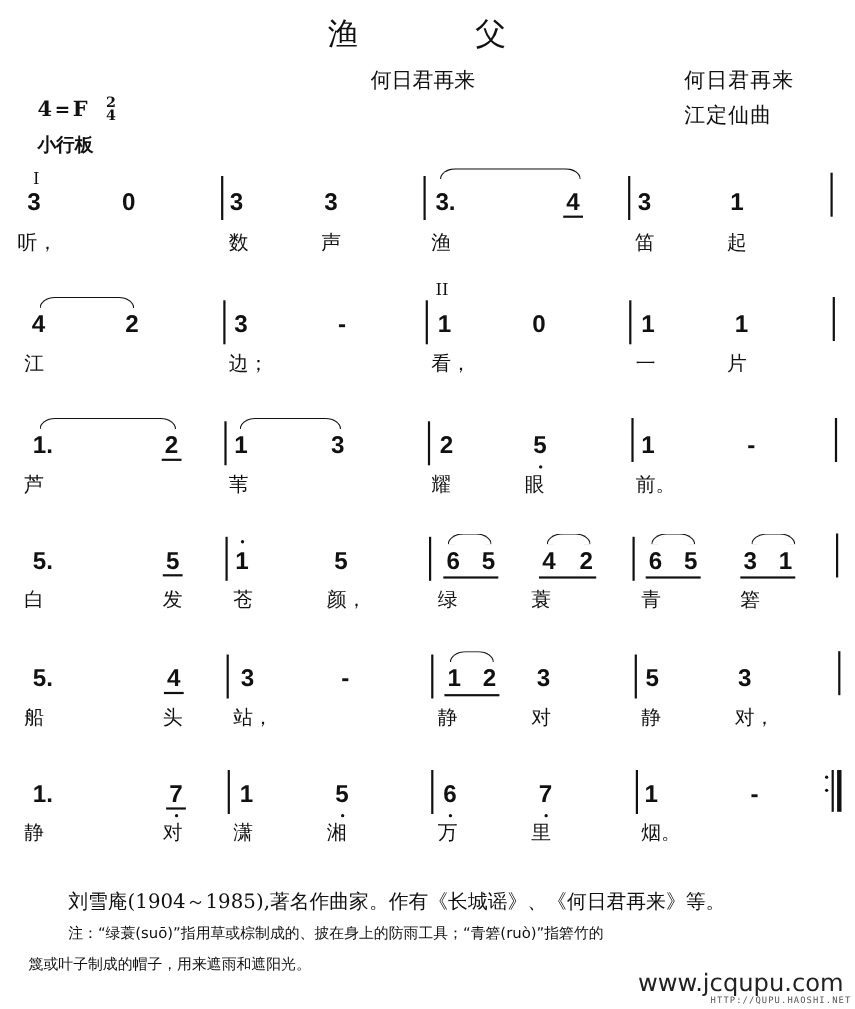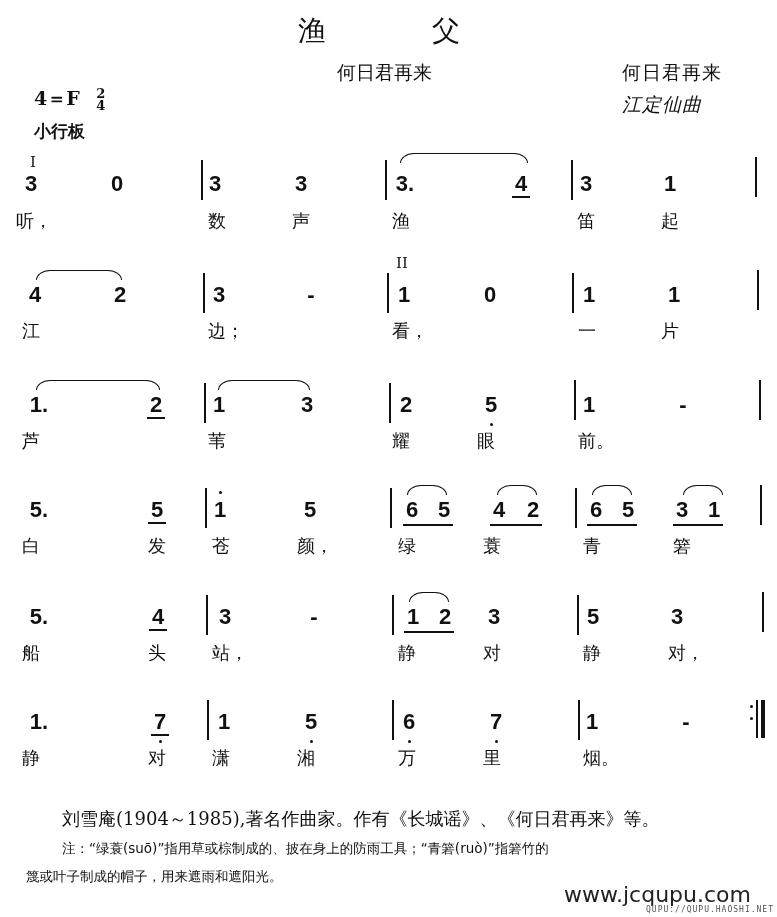--- a/index.html
+++ b/index.html
@@ -14,31 +14,31 @@
   .note { font-family: "Liberation Sans", sans-serif; font-weight: bold; font-size: 22px; line-height: 24px; width: 18px; text-align: center; }
   .ul { border-bottom: 2px solid #111; }
   .dot-above::before { content: ""; position: absolute; left: 8px; top: -7px; width: 3px; height: 3px; background: #111; border-radius: 50%; }
   .dot-below::after { content: ""; position: absolute; left: 8px; bottom: -9px; width: 3px; height: 3px; background: #111; border-radius: 50%; }
   .bar { width: 2px; height: 40px; background: #111; }
   .lyric { font-family: "DejaVu Sans", sans-serif; font-size: 18px; line-height: 22px; }
   .part { font-family: "DejaVu Serif", serif; font-size: 15px; }
   .slur { border-top: 1.5px solid #111; border-left: 1.5px solid #111; border-right: 1.5px solid #111; border-top-left-radius: 14px 10px; border-top-right-radius: 14px 10px; height: 10px; border-bottom: none; box-sizing: border-box; }
   .bio { font-family: "DejaVu Serif", serif; font-size: 18px; left: 62px; top: 807px; }
   .note-text { font-family: "DejaVu Sans", sans-serif; font-size: 13.5px; }
-  .watermark { font-family: "DejaVu Sans", sans-serif; font-size: 22px; color: #222; left: 564px; top: 882px; }
+  .watermark { font-family: "DejaVu Sans", sans-serif; font-size: 22px; color: #222; left: 580px; top: 882px; }
   .wm-small { font-family: "DejaVu Sans Mono", monospace; font-size: 8px; color: #555; left: 646px; top: 905px; letter-spacing: 1px; }
 </style>
 </head>
 <body>
 
 <div class="abs title" style="left:298px;">渔</div>
 <div class="abs title" style="left:432px;">父</div>
 <div class="abs subtitle">何日君再来</div>
 <div class="abs credit" style="top:60px;">何日君再来</div>
-<div class="abs credit" style="top:92px;font-style:italic;">江定仙曲</div>
+<div class="abs credit" style="top:92px;">江定仙曲</div>
 <div class="abs key">
   <span>4＝F</span>
   <span class="frac">
     <span style="display:block;">2</span>
     <span style="display:block;">4</span>
   </span>
 </div>
 <div class="abs tempo">小行板</div>
 
 <div class="abs part" style="left:30px;top:153px;">I</div>
@@ -189,13 +189,13 @@
 <div class="abs lyric" style="left:212px;top:747px;">潇</div>
 <div class="abs lyric" style="left:297px;top:747px;">湘</div>
 <div class="abs lyric" style="left:398px;top:747px;">万</div>
 <div class="abs lyric" style="left:483px;top:747px;">里</div>
 <div class="abs lyric" style="left:583px;top:747px;">烟。</div>
 
 <div class="abs bio">刘雪庵(1904～1985),著名作曲家。作有《长城谣》、《何日君再来》等。</div>
 <div class="abs note-text" style="left:62px;top:840px;">注：“绿蓑(suō)”指用草或棕制成的、披在身上的防雨工具；“青箬(ruò)”指箬竹的</div>
 <div class="abs note-text" style="left:26px;top:868px;">篾或叶子制成的帽子，用来遮雨和遮阳光。</div>
 <div class="abs watermark">www.jcqupu.com</div>
-<div class="abs wm-small">QUPU://QUPU.HAOSHI.NET</div>
+<div class="abs wm-small">HTTP://QUPU.HAOSHI.NET</div>
 
 </body></html>

